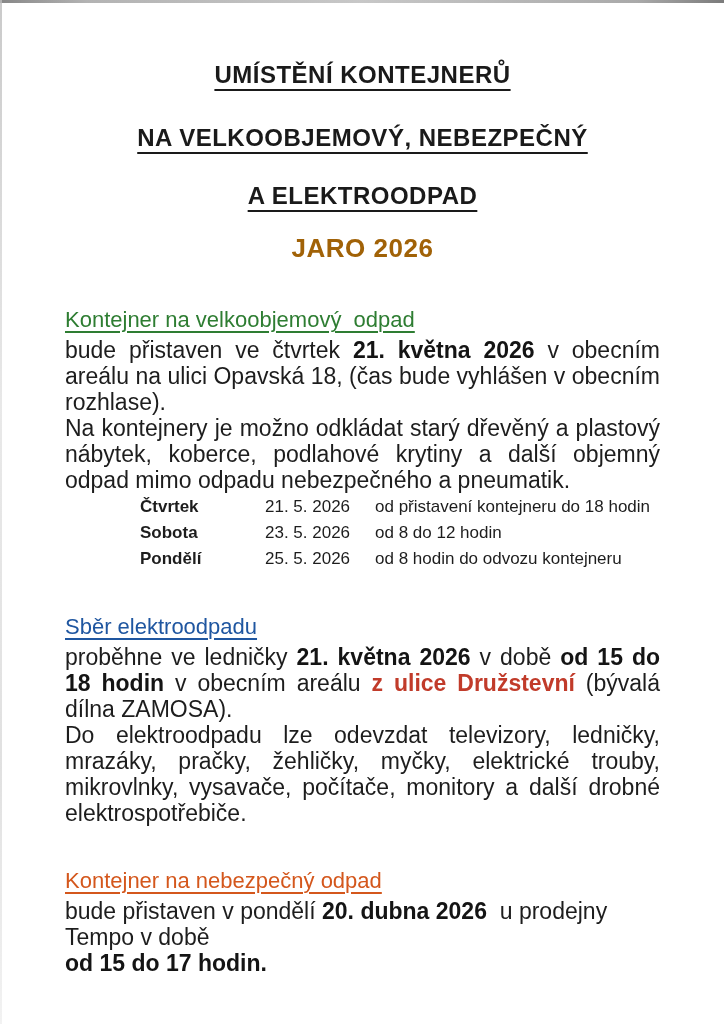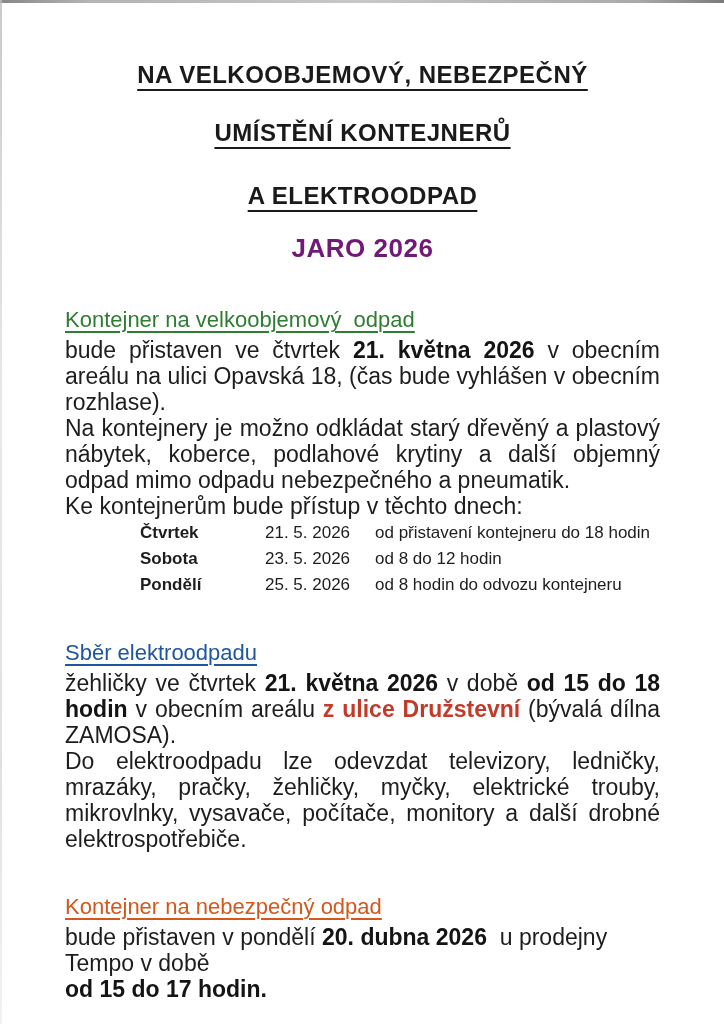--- a/index.html
+++ b/index.html
@@ -90,42 +90,41 @@
     line-height: 26px;
   }
   .schedule-row { display: flex; }
   .cell-day  { width: 125px; font-weight: 700; }
   .cell-date { width: 110px; }
   .cell-time { flex: 1; }
   
   .c-green  { color: #2e7d32; }
   .c-blue   { color: #1f56a0; }
   .c-orange { color: #d4571c; }
-  .c-season { color: #701a75; }
+  .c-season { color: #a16207; }
   .c-red    { color: #c13b2a; }
   .s3-line { margin: 0; font-size: 17px; line-height: 26px; }
 </style>
 </head>
 <body>
 
 <div class="scan-top-edge"></div>
 <div class="scan-left-edge"></div>
 
 <div class="sheet">
 
+  <h1 class="title-line l1">UMÍSTĚNÍ KONTEJNERŮ</h1>
   <h1 class="title-line l2">NA VELKOOBJEMOVÝ, NEBEZPEČNÝ</h1>
-  <h1 class="title-line l1">UMÍSTĚNÍ KONTEJNERŮ</h1>
   <h1 class="title-line l3">A ELEKTROODPAD</h1>
   <div class="season c-season">JARO 2026</div>
 
   <div class="section first">
     <h2 class="c-green">Kontejner na velkoobjemový  odpad</h2>
     <p class="just"><span>bude přistaven ve čtvrtek </span><b>21. května 2026</b><span> v obecním areálu na ulici Opavská 18, (čas bude vyhlášen v obecním rozhlase).</span></p>
     <p class="just">Na kontejnery je možno odkládat starý dřevěný a plastový nábytek, koberce, podlahové krytiny a další objemný odpad mimo odpadu nebezpečného a pneumatik.</p>
-    <p>Ke kontejnerům bude přístup v těchto dnech:</p>
 
     <div class="schedule">
       <div class="schedule-row">
         <span class="cell-day">Čtvrtek</span>
         <span class="cell-date">21. 5. 2026</span>
         <span class="cell-time">od přistavení kontejneru do 18 hodin</span>
       </div>
       <div class="schedule-row">
         <span class="cell-day">Sobota</span>
         <span class="cell-date">23. 5. 2026</span>
@@ -134,21 +133,21 @@
       <div class="schedule-row">
         <span class="cell-day">Pondělí</span>
         <span class="cell-date">25. 5. 2026</span>
         <span class="cell-time">od 8 hodin do odvozu kontejneru</span>
       </div>
     </div>
   </div>
 
   <div class="section">
     <h2 class="c-blue">Sběr elektroodpadu</h2>
-    <p class="just"><span>žehličky ve čtvrtek </span><b>21. května 2026</b><span> v době </span><b>od 15 do 18 hodin</b><span>  v obecním areálu </span><b class="c-red">z ulice Družstevní</b><span> (bývalá dílna ZAMOSA).</span></p>
+    <p class="just"><span>proběhne ve ledničky </span><b>21. května 2026</b><span> v době </span><b>od 15 do 18 hodin</b><span>  v obecním areálu </span><b class="c-red">z ulice Družstevní</b><span> (bývalá dílna ZAMOSA).</span></p>
     <p class="just">Do elektroodpadu lze odevzdat televizory, ledničky, mrazáky, pračky, žehličky, myčky, elektrické trouby, mikrovlnky, vysavače, počítače, monitory a další drobné elektrospotřebiče.</p>
   </div>
 
   <div class="section">
     <h2 class="c-orange">Kontejner na nebezpečný odpad</h2>
     <p class="prewrap"><span>bude přistaven v pondělí </span><b>20. dubna 2026</b><span>  u prodejny Tempo v době</span></p>
     <p class="bold">od 15 do 17 hodin.</p>
   </div>
 
 </div>

